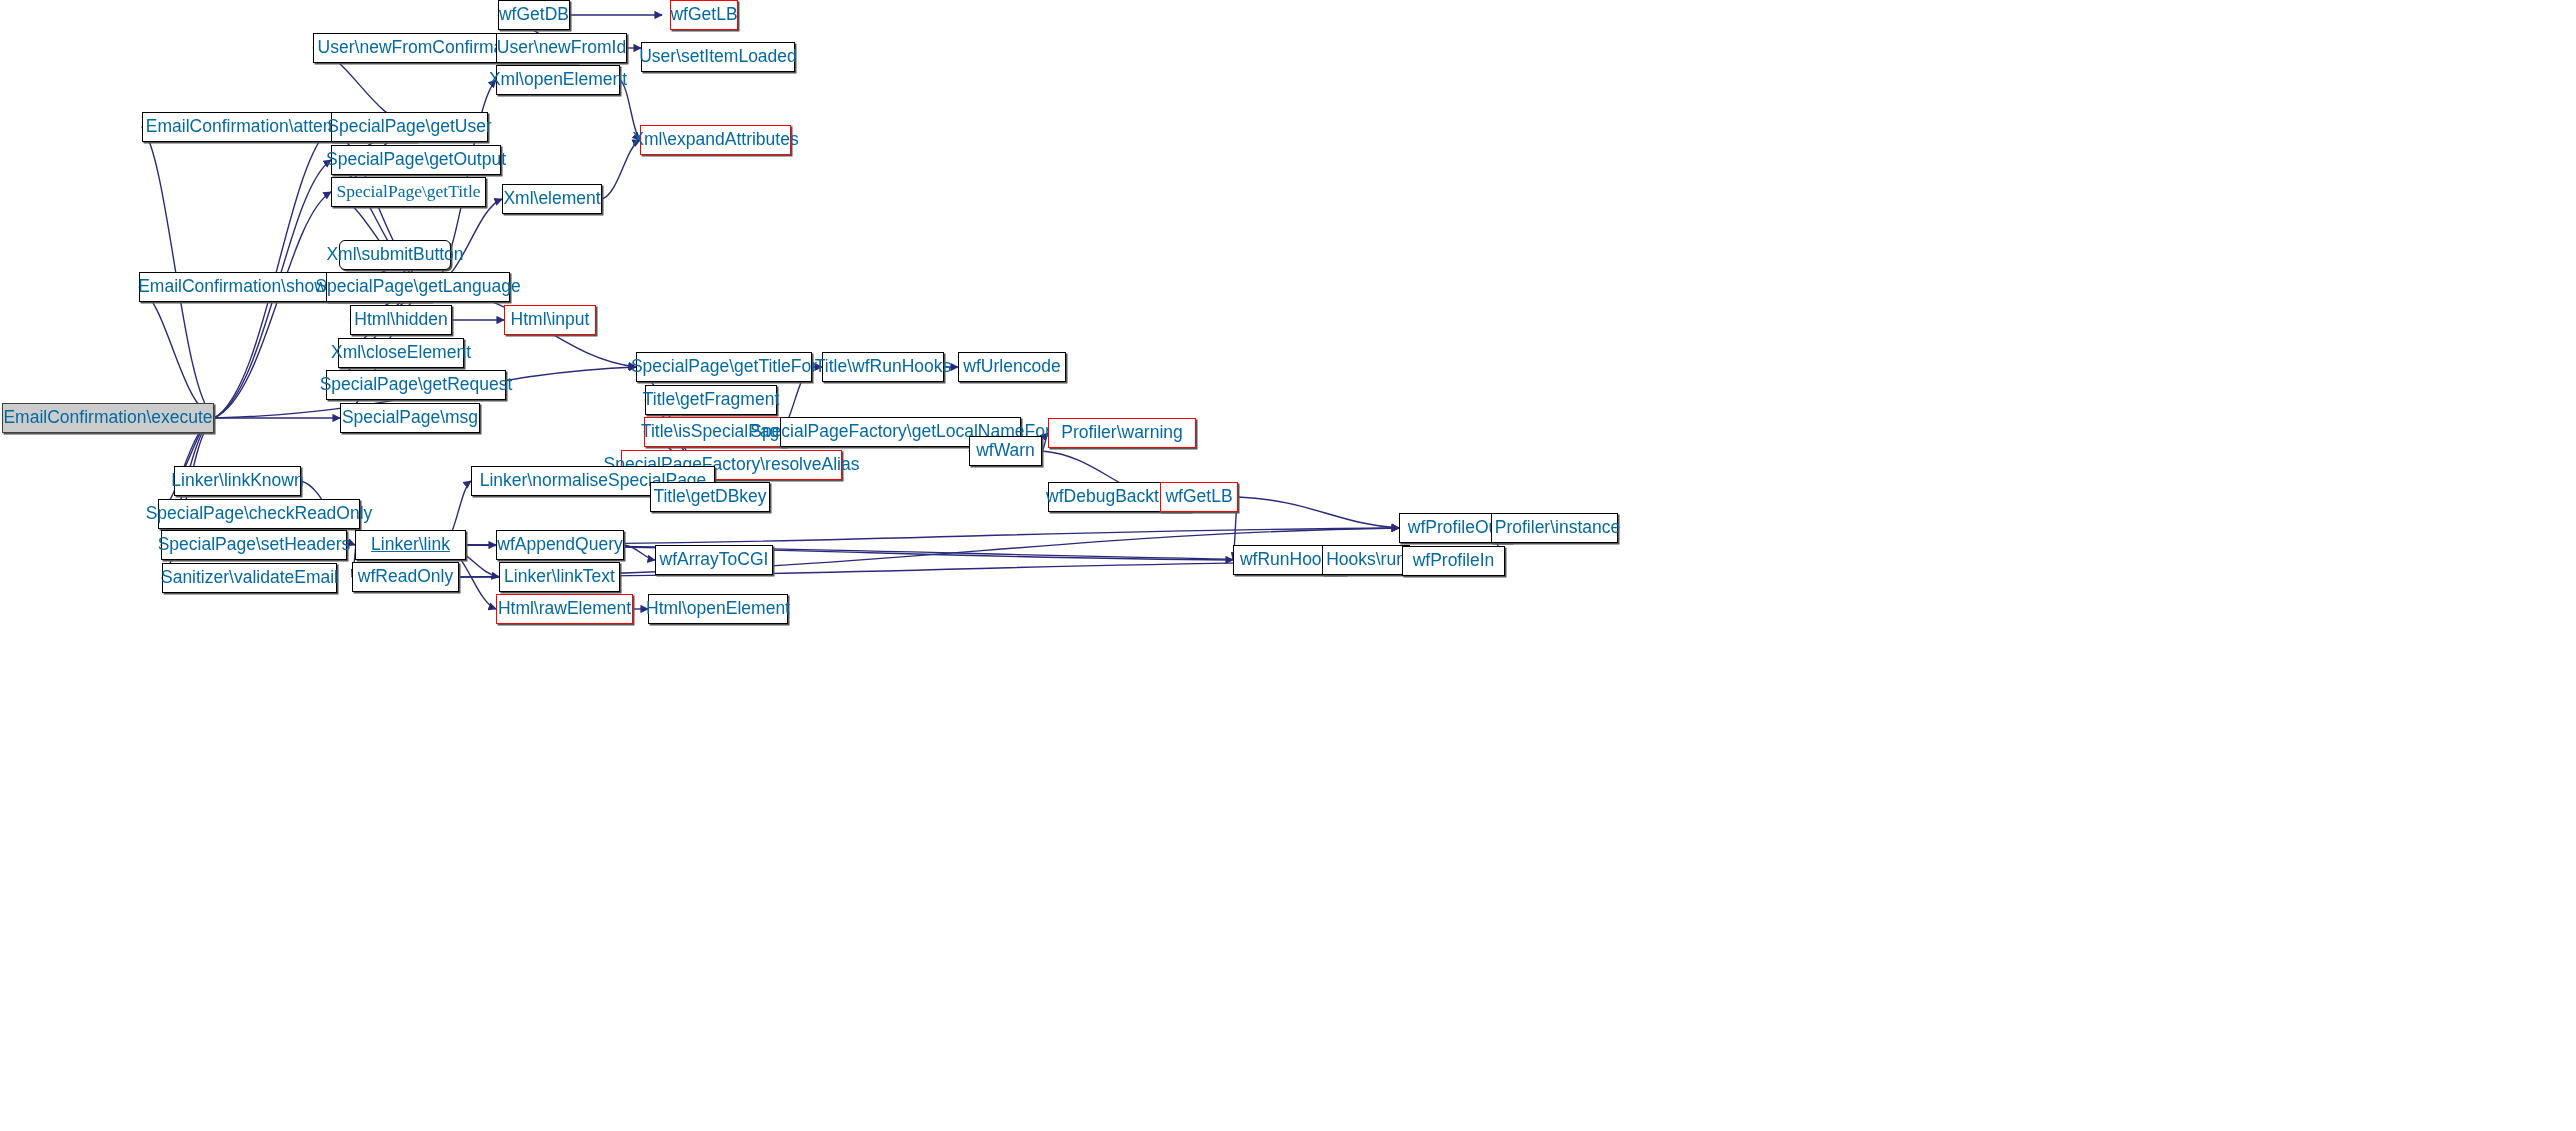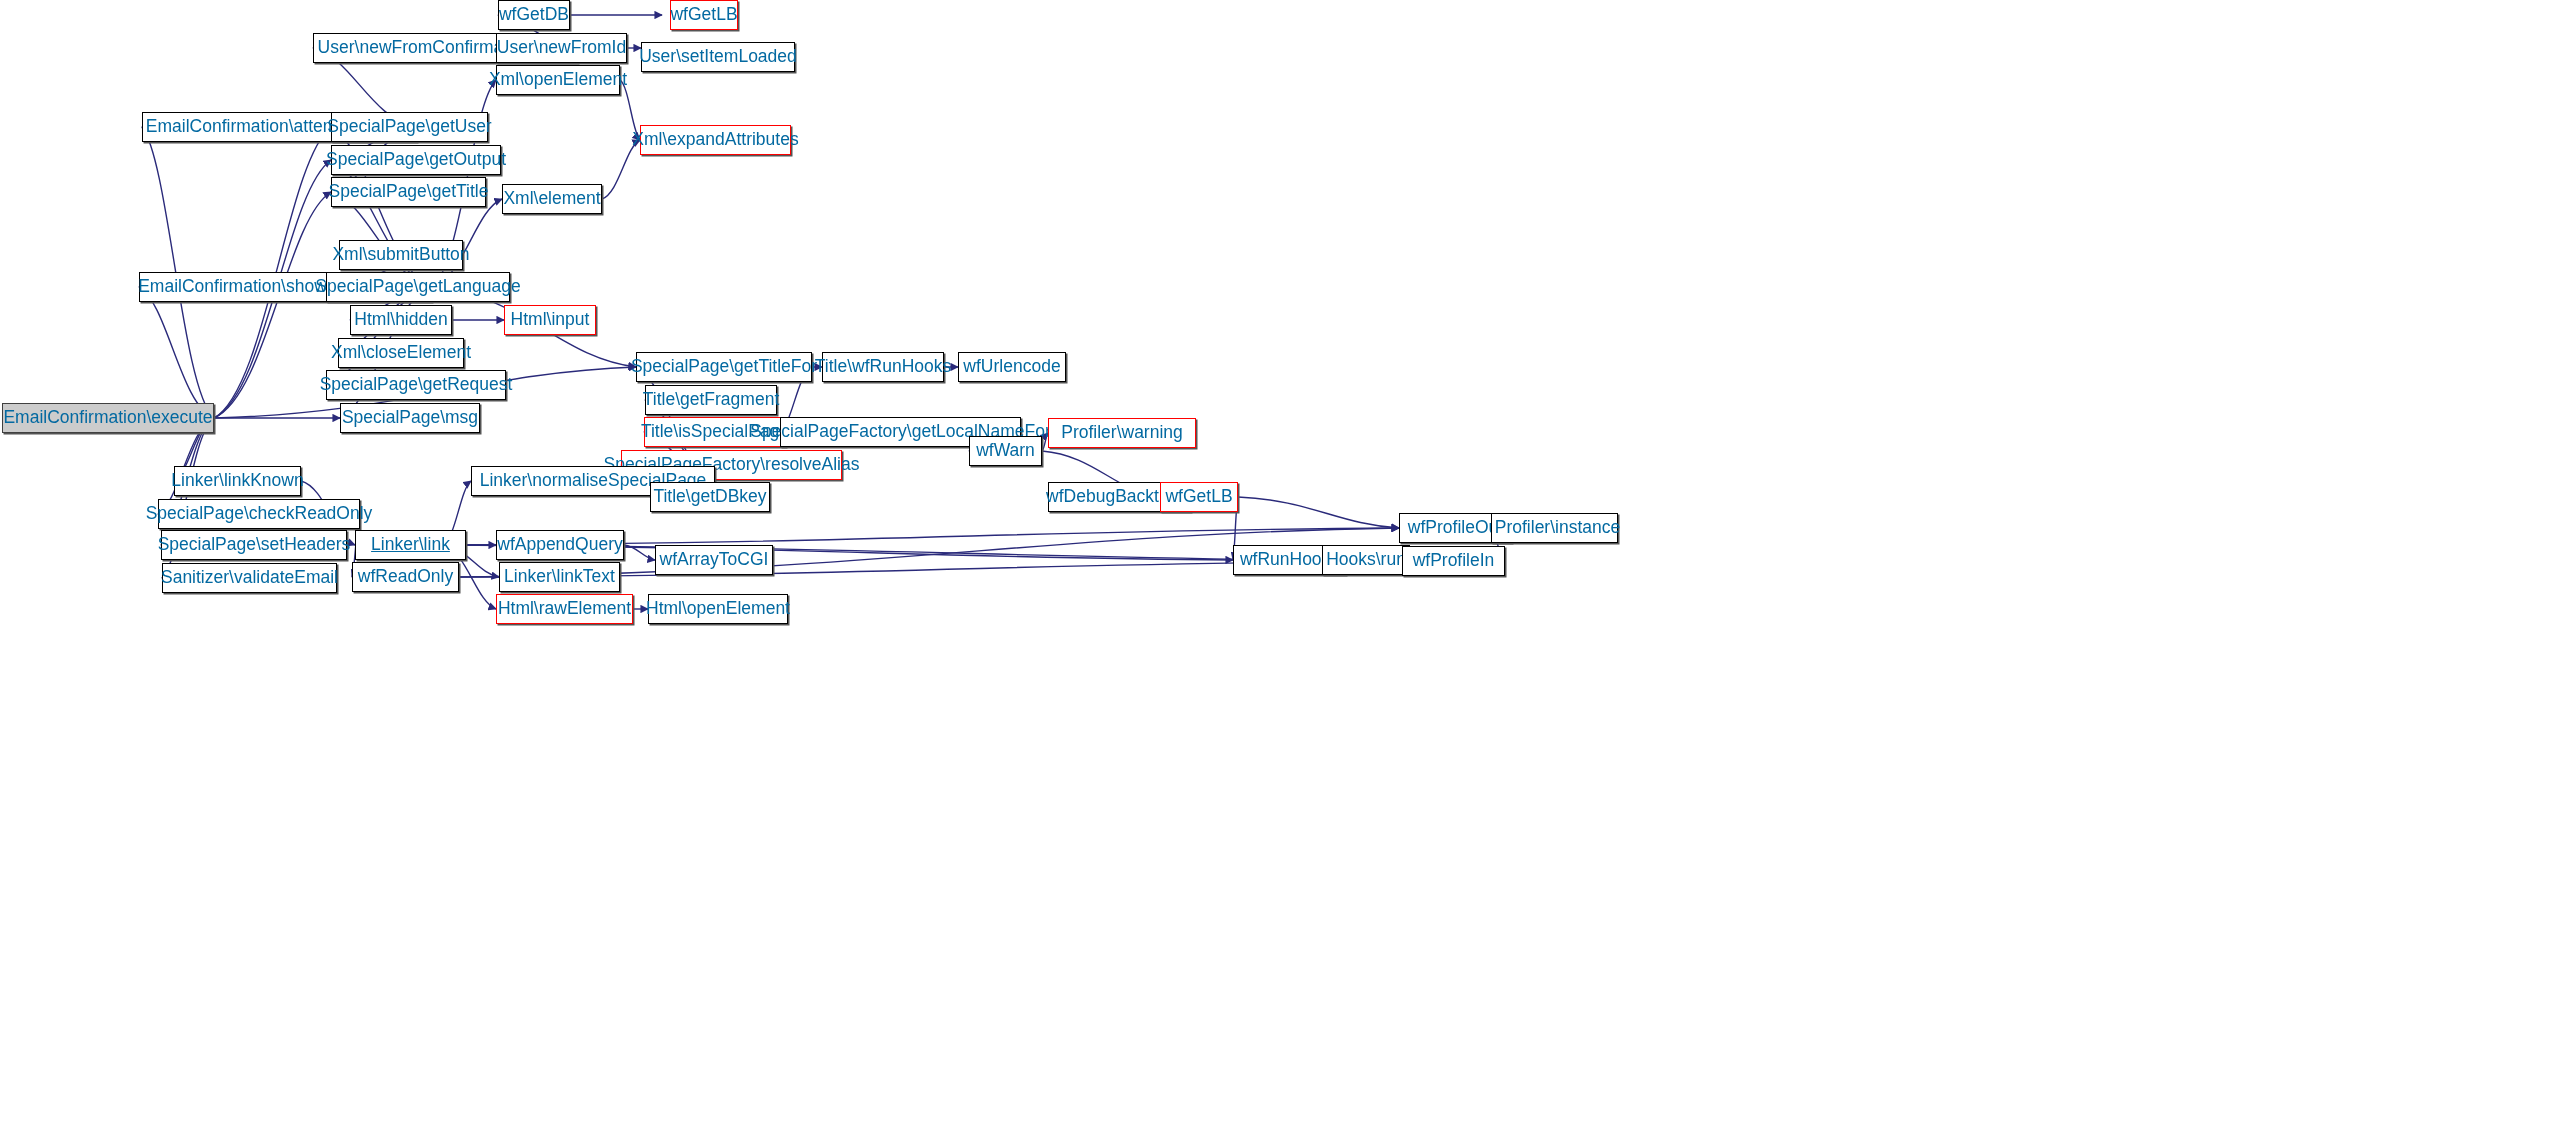--- a/index.html
+++ b/index.html
@@ -114,23 +114,23 @@
       <div class="node shade" style="left: 498px; top: 0px; width: 72px;">wfGetDB</div>
       <div class="node shade red" style="left: 662px; top: 0px; width: 68px; margin-left: 8px;">wfGetLB</div>
       <div class="node shade" style="left: 313px; top: 33px; width: 265px;">User\newFromConfirmationCode</div>
       <div class="node shade" style="left: 496px; top: 33px; width: 131px;">User\newFromId</div>
       <div class="node shade" style="left: 641px; top: 42px; width: 154px;">User\setItemLoaded</div>
       <div class="node shade" style="left: 496px; top: 65px; width: 124px;">Xml\openElement</div>
       <div class="node shade red" style="left: 640px; top: 125px; width: 151px;">Xml\expandAttributes</div>
       <div class="node shade" style="left: 142px; top: 112px; width: 275px;">EmailConfirmation\attemptConfirm</div>
       <div class="node shade" style="left: 331px; top: 112px; width: 157px;">SpecialPage\getUser</div>
       <div class="node shade" style="left: 331px; top: 145px; width: 170px;">SpecialPage\getOutput</div>
-      <div class="node shade" style="left: 331px; top: 177px; width: 155px;">SpecialPage\getTitle</div>
+      <div class="node shade" style="left: 331px; top: 177px; width: 155px; font-family: Liberation Serif, serif;">SpecialPage\getTitle</div>
       <div class="node shade" style="left: 502px; top: 184px; width: 100px;">Xml\element</div>
-      <div class="node shade" style="left: 339px; top: 240px; width: 124px;">Xml\submitButton</div>
+      <div class="node shade" style="left: 339px; top: 240px; width: 112px; border-radius: 6px;">Xml\submitButton</div>
       <div class="node shade" style="left: 139px; top: 272px; width: 293px;">EmailConfirmation\showRequestForm</div>
       <div class="node shade" style="left: 326px; top: 272px; width: 184px;">SpecialPage\getLanguage</div>
       <div class="node shade" style="left: 350px; top: 305px; width: 102px;">Html\hidden</div>
       <div class="node shade red" style="left: 504px; top: 305px; width: 92px;">Html\input</div>
       <div class="node shade" style="left: 338px; top: 338px; width: 126px;">Xml\closeElement</div>
       <div class="node shade" style="left: 636px; top: 352px; width: 176px;">SpecialPage\getTitleFor</div>
       <div class="node shade" style="left: 822px; top: 352px; width: 122px;">Title\wfRunHooks</div>
       <div class="node shade" style="left: 958px; top: 352px; width: 108px;">wfUrlencode</div>
       <div class="node shade" style="left: 326px; top: 370px; width: 180px;">SpecialPage\getRequest</div>
       <div class="node shade" style="left: 645px; top: 385px; width: 132px;">Title\getFragment</div>

